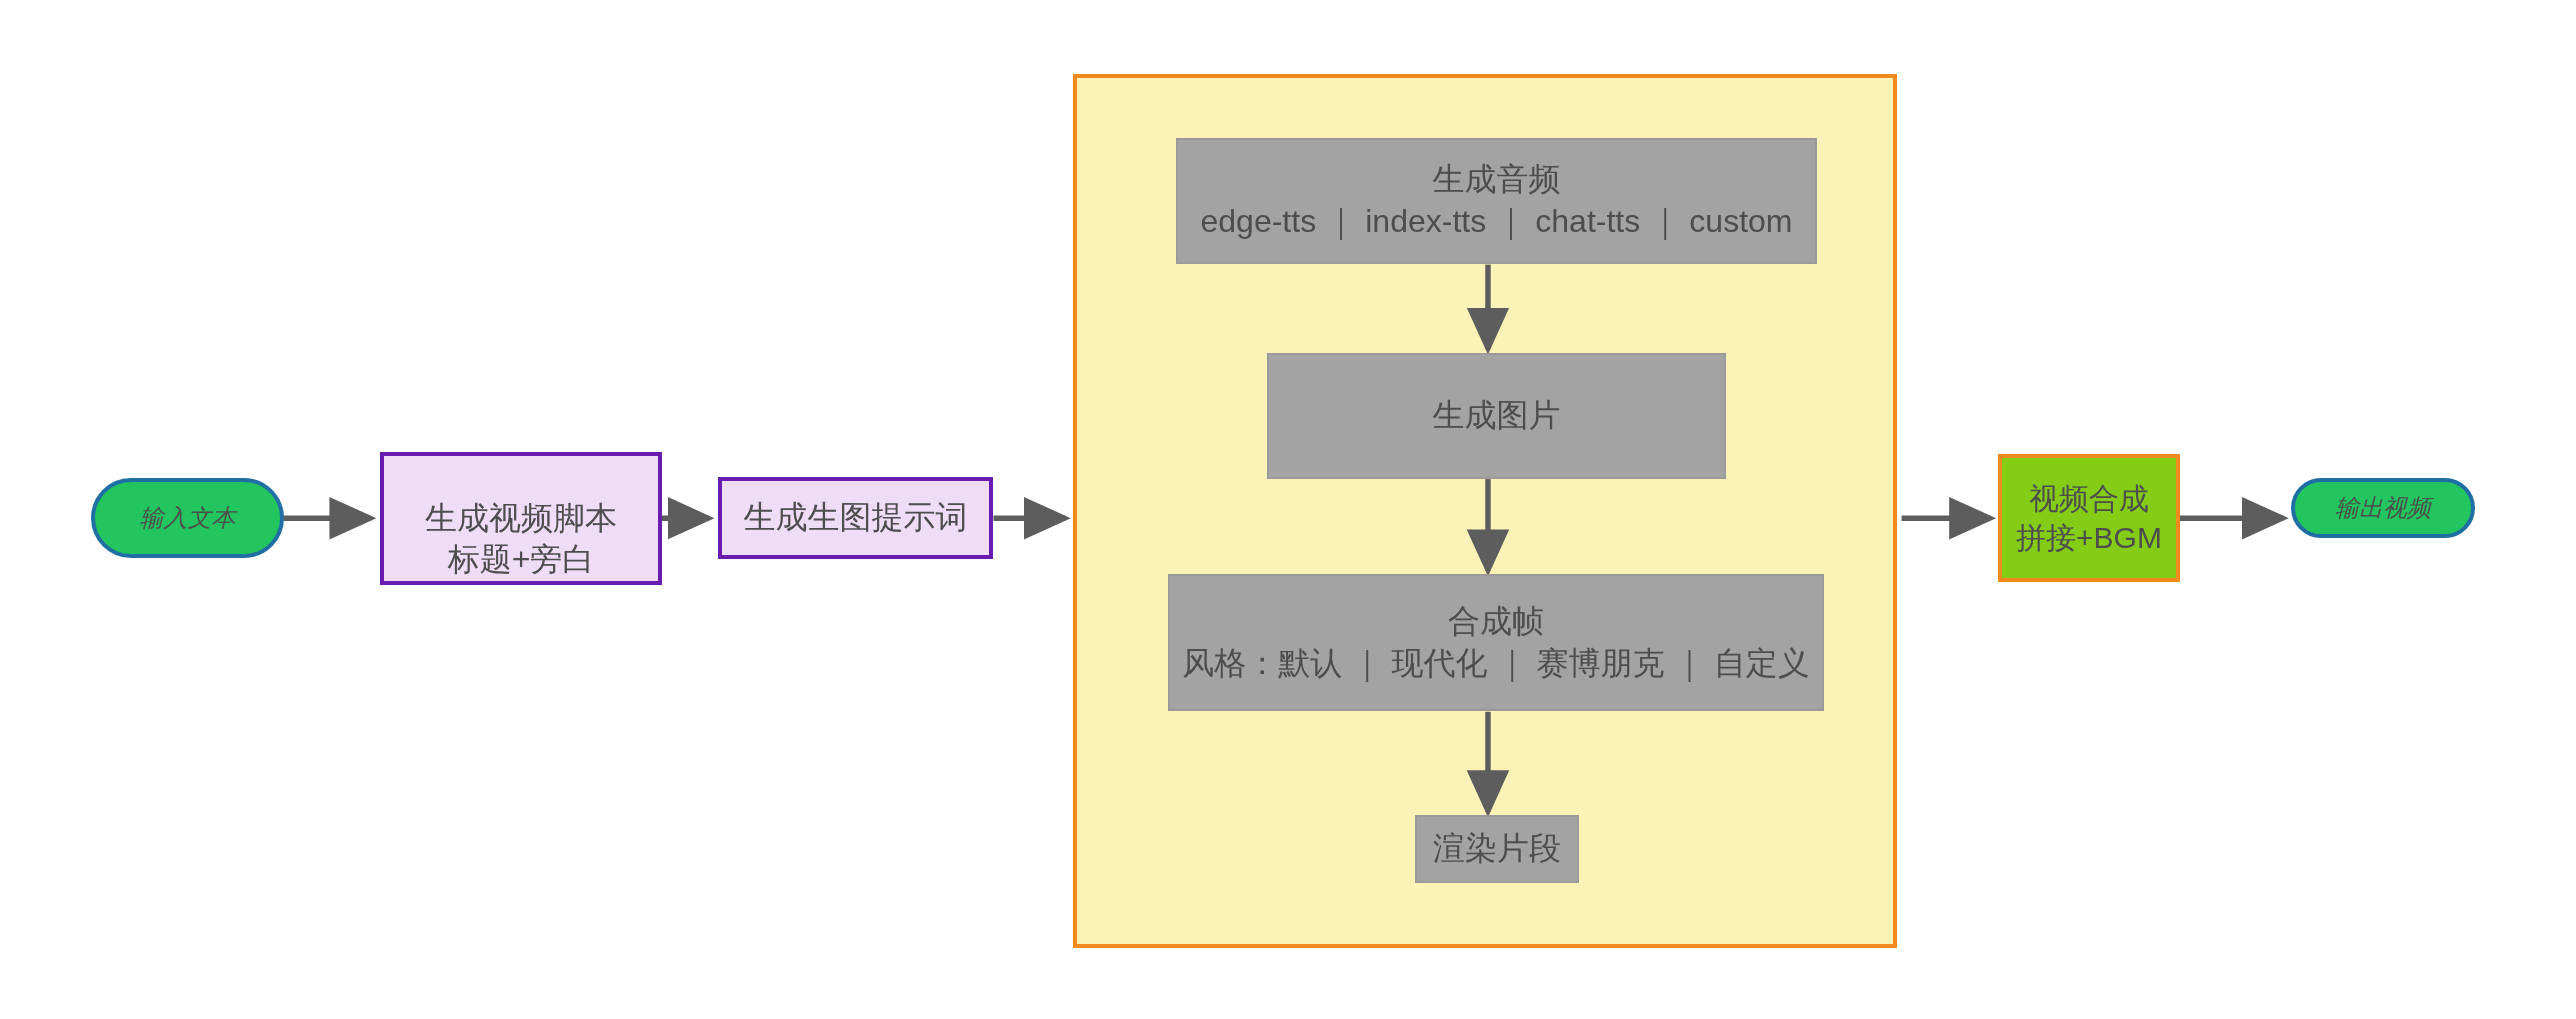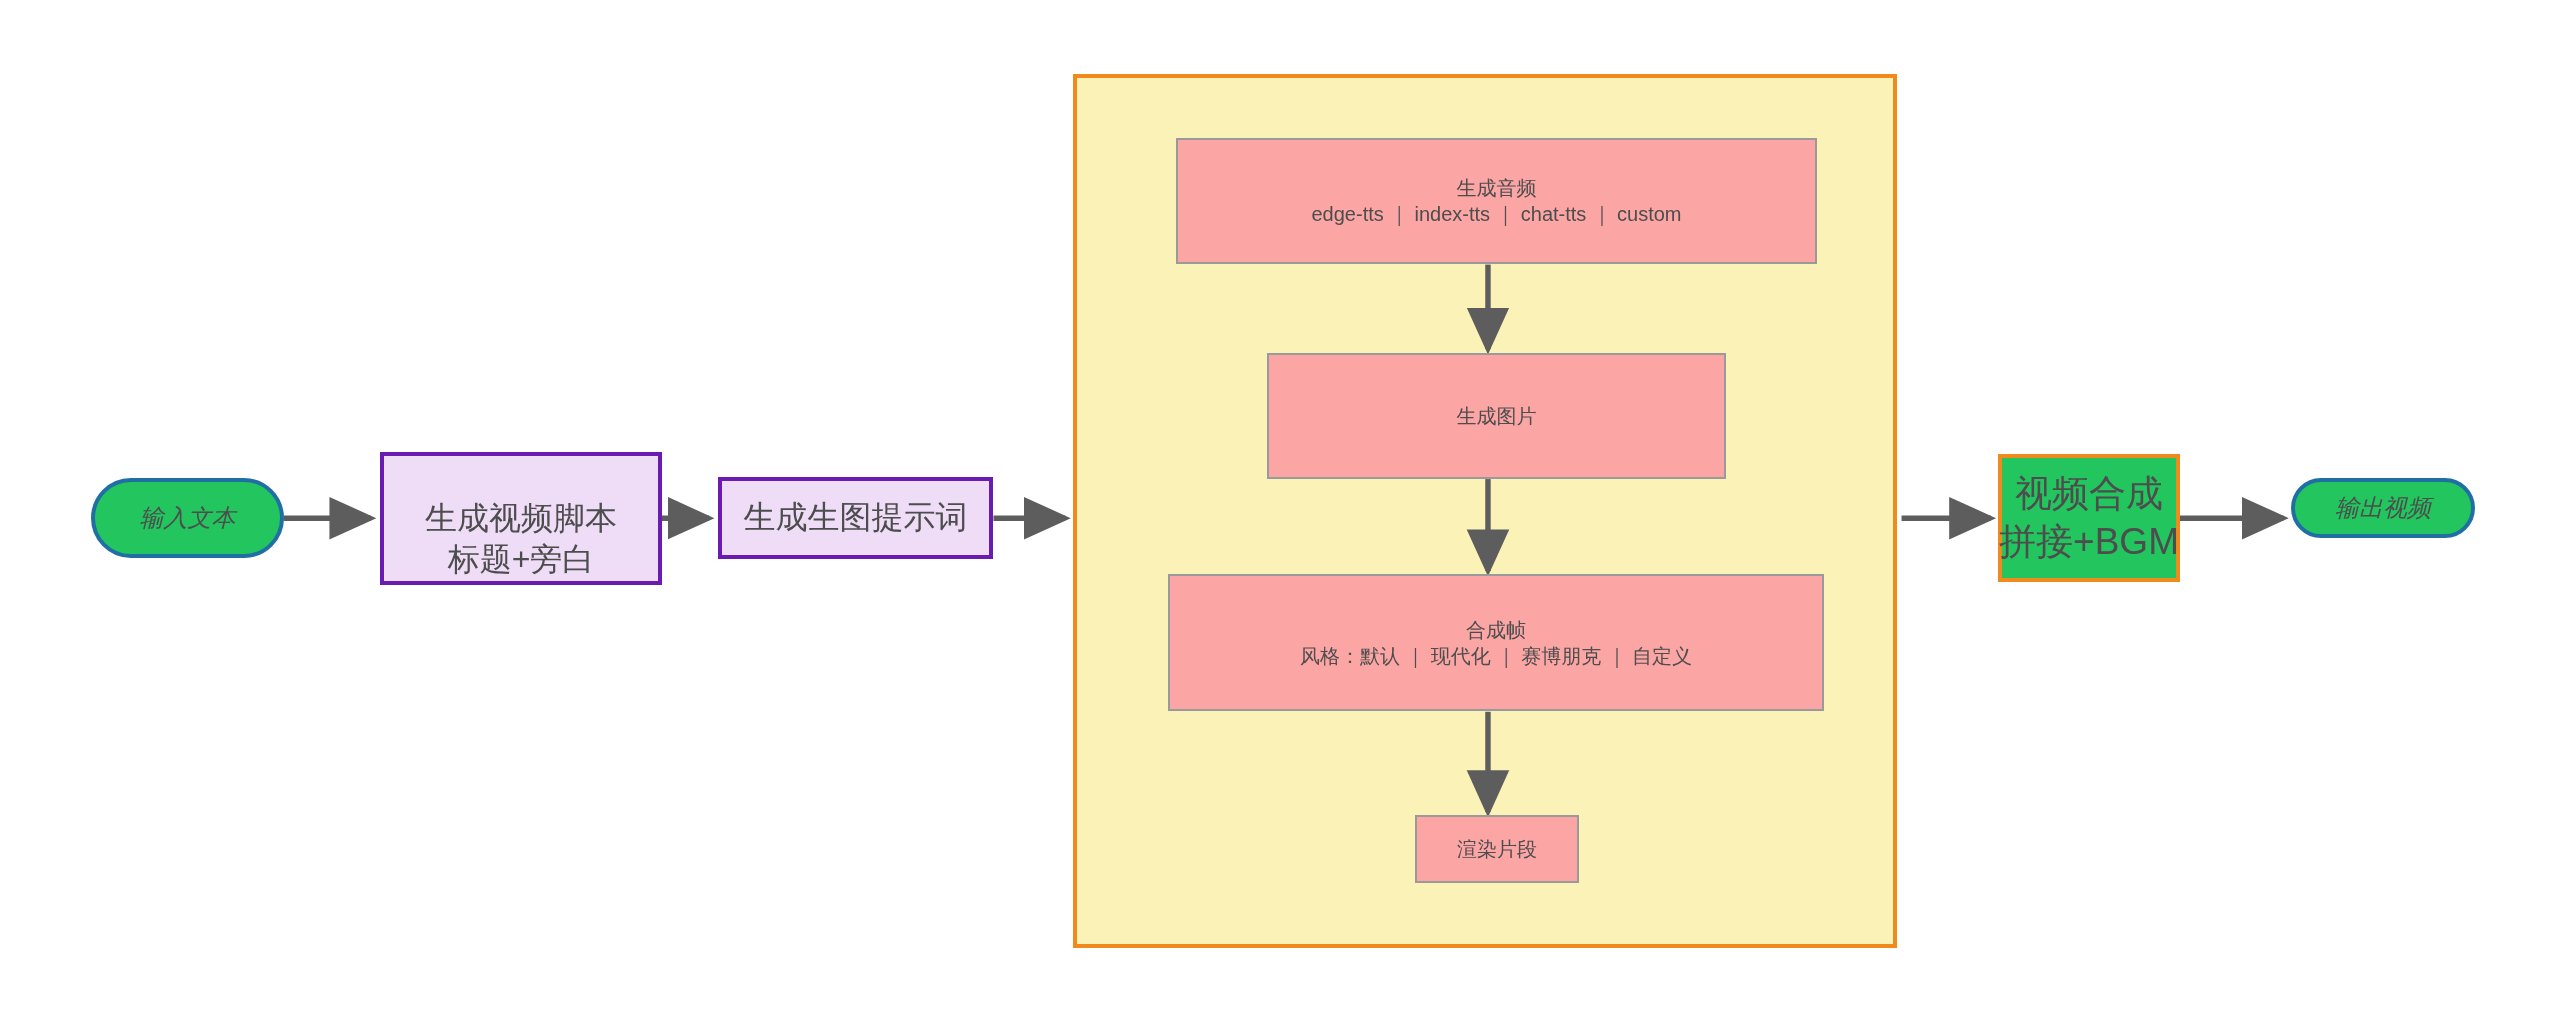--- a/index.html
+++ b/index.html
@@ -47,39 +47,39 @@
 
   
   .purple {
     background: #efddf8;
     border: 4.5px solid #6a1bb0;
     font-size: 32px;
   }
 
   
   .orange-node {
-    background: #22c55e;
+    background: #84cc16;
     border: 4.5px solid #f08a1c;
-    font-size: 37px;
+    font-size: 30px;
   }
 
   
   .subgraph {
     position: absolute;
     box-sizing: border-box;
     background: #fbf2b8;
     border: 4.5px solid #f08a1c;
     z-index: 1;
   }
 
   
   .plainbox {
-    background: #fca5a5;
+    background: #a3a3a3;
     border: 2.7px solid #9a9a9a;
-    font-size: 20px;
+    font-size: 32px;
     z-index: 3;
   }
 
   .line2 { display: block; }
 
   
   #edges {
     position: absolute;
     left: 0; top: 0;
     width: 2576px;

